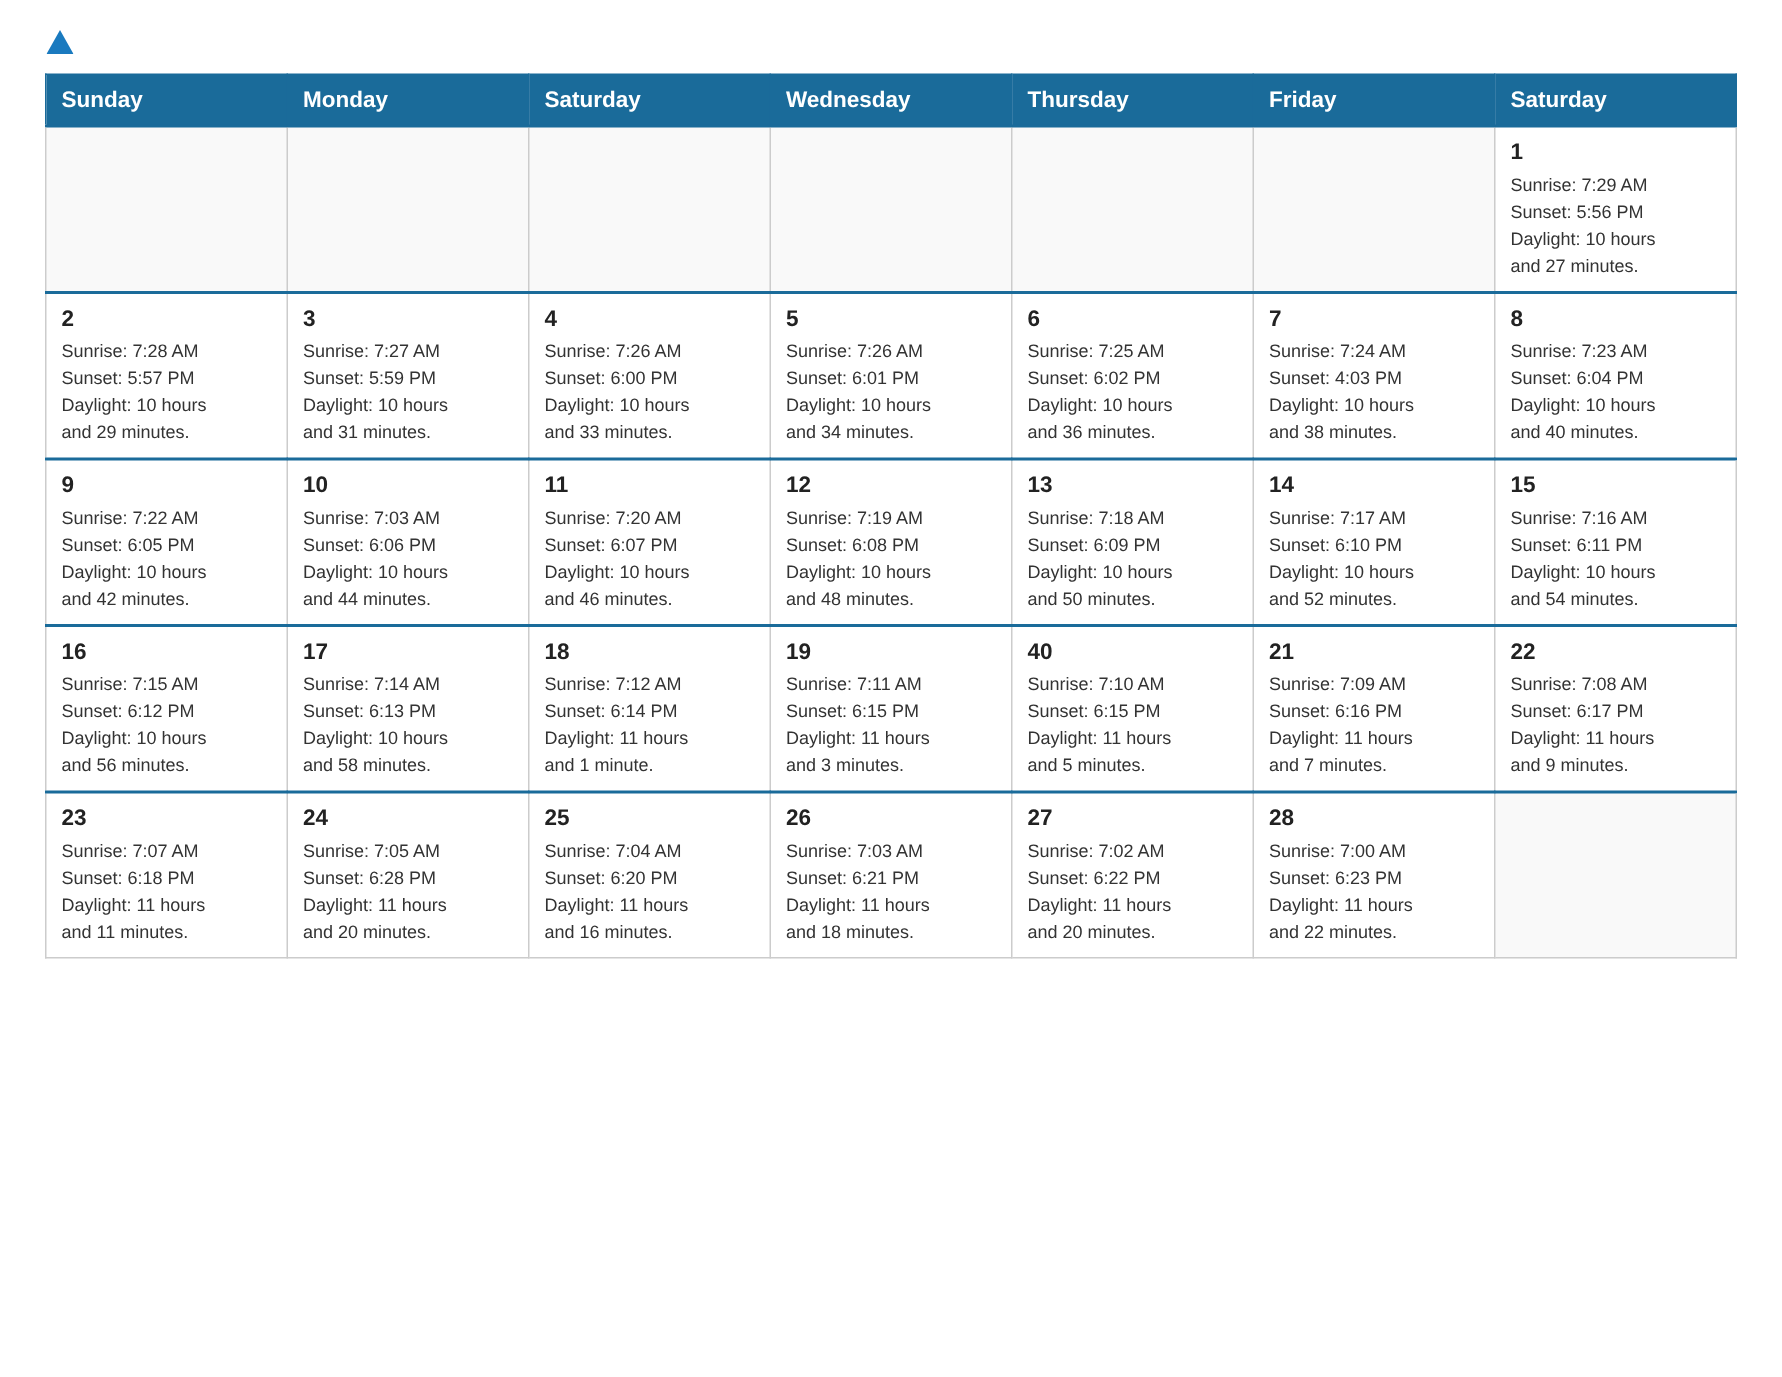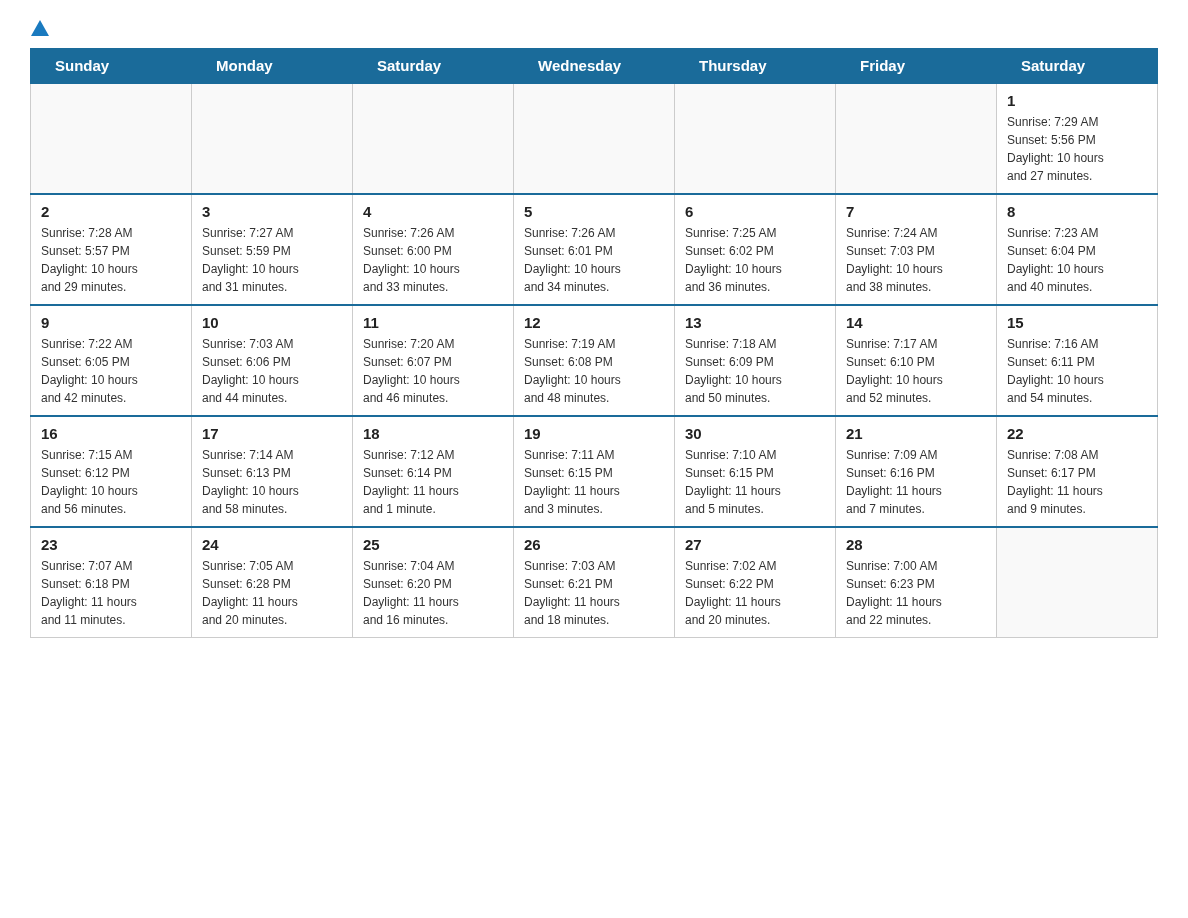--- a/index.html
+++ b/index.html
@@ -38,21 +38,21 @@
     .calendar {
       width: 100%;
       border-collapse: collapse;
       margin-top: 10px;
     }
     .calendar thead th {
       background-color: #1a6b9a;
       color: #fff;
       font-size: 15px;
       font-weight: bold;
-      padding: 8px 24px;
+      padding: 8px 10px;
       text-align: left;
       border: 1px solid #1a6b9a;
     }
     .calendar tbody td {
       vertical-align: top;
       padding: 8px 10px;
       border: 1px solid #ccc;
       font-size: 12.5px;
       color: #333;
       width: 14.28%;
@@ -175,21 +175,21 @@
         <td>
           <span class="day-number">6</span>
           <div class="day-info">Sunrise: 7:25 AM</div>
           <div class="day-info">Sunset: 6:02 PM</div>
           <div class="day-info">Daylight: 10 hours</div>
           <div class="day-info">and 36 minutes.</div>
         </td>
         <td>
           <span class="day-number">7</span>
           <div class="day-info">Sunrise: 7:24 AM</div>
-          <div class="day-info">Sunset: 7:03 PM</div>
+          <div class="day-info">Sunset: 4:03 PM</div>
           <div class="day-info">Daylight: 10 hours</div>
           <div class="day-info">and 38 minutes.</div>
         </td>
         <td>
           <span class="day-number">8</span>
           <div class="day-info">Sunrise: 7:23 AM</div>
           <div class="day-info">Sunset: 6:04 PM</div>
           <div class="day-info">Daylight: 10 hours</div>
           <div class="day-info">and 40 minutes.</div>
         </td>
@@ -268,21 +268,21 @@
           <div class="day-info">and 1 minute.</div>
         </td>
         <td>
           <span class="day-number">19</span>
           <div class="day-info">Sunrise: 7:11 AM</div>
           <div class="day-info">Sunset: 6:15 PM</div>
           <div class="day-info">Daylight: 11 hours</div>
           <div class="day-info">and 3 minutes.</div>
         </td>
         <td>
-          <span class="day-number">30</span>
+          <span class="day-number">40</span>
           <div class="day-info">Sunrise: 7:10 AM</div>
           <div class="day-info">Sunset: 6:15 PM</div>
           <div class="day-info">Daylight: 11 hours</div>
           <div class="day-info">and 5 minutes.</div>
         </td>
         <td>
           <span class="day-number">21</span>
           <div class="day-info">Sunrise: 7:09 AM</div>
           <div class="day-info">Sunset: 6:16 PM</div>
           <div class="day-info">Daylight: 11 hours</div>

